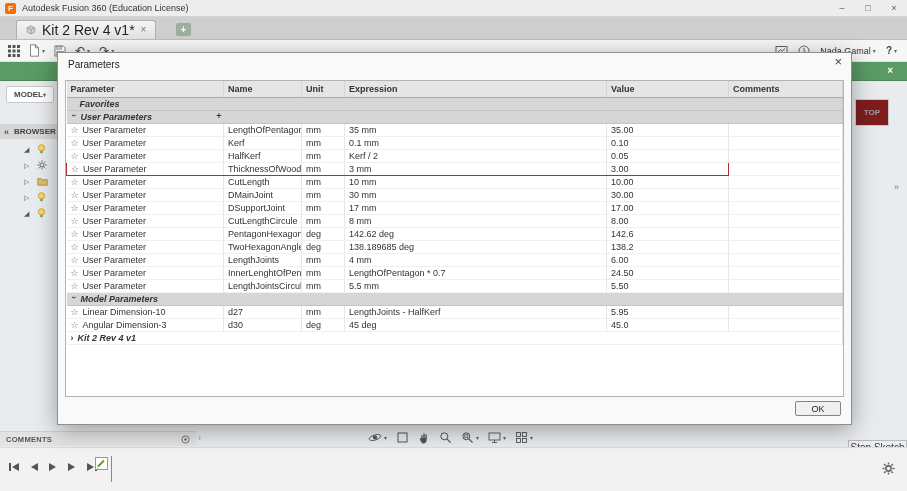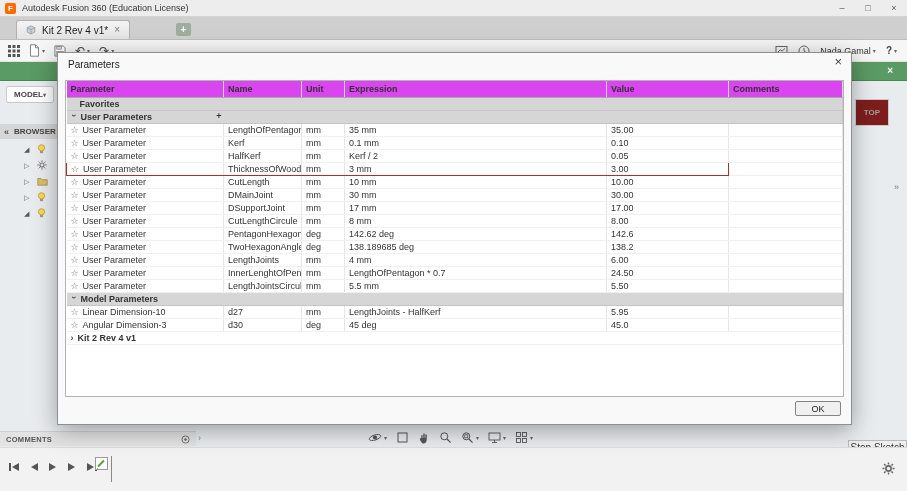--- a/index.html
+++ b/index.html
@@ -15,21 +15,21 @@
   .win-controls{margin-left:auto;display:flex;height:100%;}
   .win-btn{width:26px;height:100%;display:flex;align-items:center;justify-content:center;
            font-size:9px;color:#555;}
 
   
   .tabbar{position:absolute;left:0;top:17px;width:907px;height:23px;background:#cfcfcf;
           border-bottom:1px solid #bdbdbd;box-sizing:border-box;}
   .doc-tab{position:absolute;left:16px;top:3px;height:19px;background:linear-gradient(#f4f4f4,#e3e3e3);
            border:1px solid #b0b0b0;border-bottom:none;border-radius:3px 3px 0 0;display:flex;
            align-items:center;padding:0 9px;gap:6px;box-sizing:border-box;}
-  .tab-label{font-size:10px;color:#222;}
+  .tab-label{font-size:14px;color:#222;}
   .tab-close{font-size:10px;color:#777;line-height:1;}
   .new-tab{position:absolute;left:176px;top:6px;width:15px;height:13px;background:#9dae9f;
            border-radius:2px;color:#f6f6f6;font-size:10px;font-weight:bold;display:flex;
            align-items:center;justify-content:center;line-height:1;}
 
   
   .toolbar{position:absolute;left:0;top:40px;width:907px;height:22px;background:#f6f6f6;
            border-bottom:1px solid #e2e2e2;display:flex;align-items:center;box-sizing:border-box;}
   .tool-group-left{display:flex;align-items:center;gap:9px;padding-left:8px;}
   .tool-group-right{margin-left:auto;display:flex;align-items:center;gap:10px;padding-right:10px;}
@@ -87,25 +87,25 @@
   
   .dialog{position:absolute;left:57px;top:52px;width:795px;height:373px;background:#f9f9f9;
           border:1px solid #8f8f8f;box-shadow:0 5px 22px rgba(0,0,0,.35);z-index:20;
           box-sizing:border-box;}
   .dialog-title{position:absolute;left:10px;top:6px;font-size:10px;color:#222;}
   .dialog-close{position:absolute;right:9px;top:2px;font-size:13px;color:#444;line-height:1;}
   .table-wrap{position:absolute;left:7px;top:27px;width:779px;height:317px;background:#fff;
               border:1px solid #b3b3b3;overflow:hidden;box-sizing:border-box;}
   table{table-layout:fixed;border-collapse:collapse;width:100%;font-size:9px;color:#333;}
   th{font-weight:bold;text-align:left;padding:2px 4px;border-right:1px solid #d5d5d5;
-     border-bottom:1px solid #a9a9a9;background:#d946ef;height:12px;white-space:nowrap;overflow:hidden;margin-top:17px;}
+     border-bottom:1px solid #a9a9a9;background:#e5e5e5;height:12px;white-space:nowrap;overflow:hidden;margin-top:17px;}
   td{height:12px;padding:0 4px;border-right:1px solid #e6e6e6;border-bottom:1px solid #f0f0f0;
      white-space:nowrap;overflow:hidden;}
   tr.grp td{background:#d6d6d6;border-bottom:1px solid #c4c4c4;border-right:1px solid #c9c9c9;}
-  .grp-label{font-weight:bold;}
+  .grp-label{font-weight:bold;font-style:italic;}
   .grp-cell{position:relative;}
   .sec{padding-left:13px;}
   .add-btn{position:absolute;left:146px;top:0;width:13px;text-align:center;color:#333;
            font-weight:bold;cursor:pointer;}
   .star{margin-right:4px;color:#666;}
   .chev{display:inline-block;transform:rotate(90deg);margin-right:4px;font-weight:bold;color:#444;width:6px;}
   .chev-r{margin-right:4px;font-weight:bold;color:#444;}
   tr.hl td{border-top:1px solid #a93226;border-bottom:1px solid #a93226;}
   tr.hl td:first-child{border-left:1px solid #a93226;}
   tr.hl td:nth-child(5){border-right:1px solid #a93226;}

